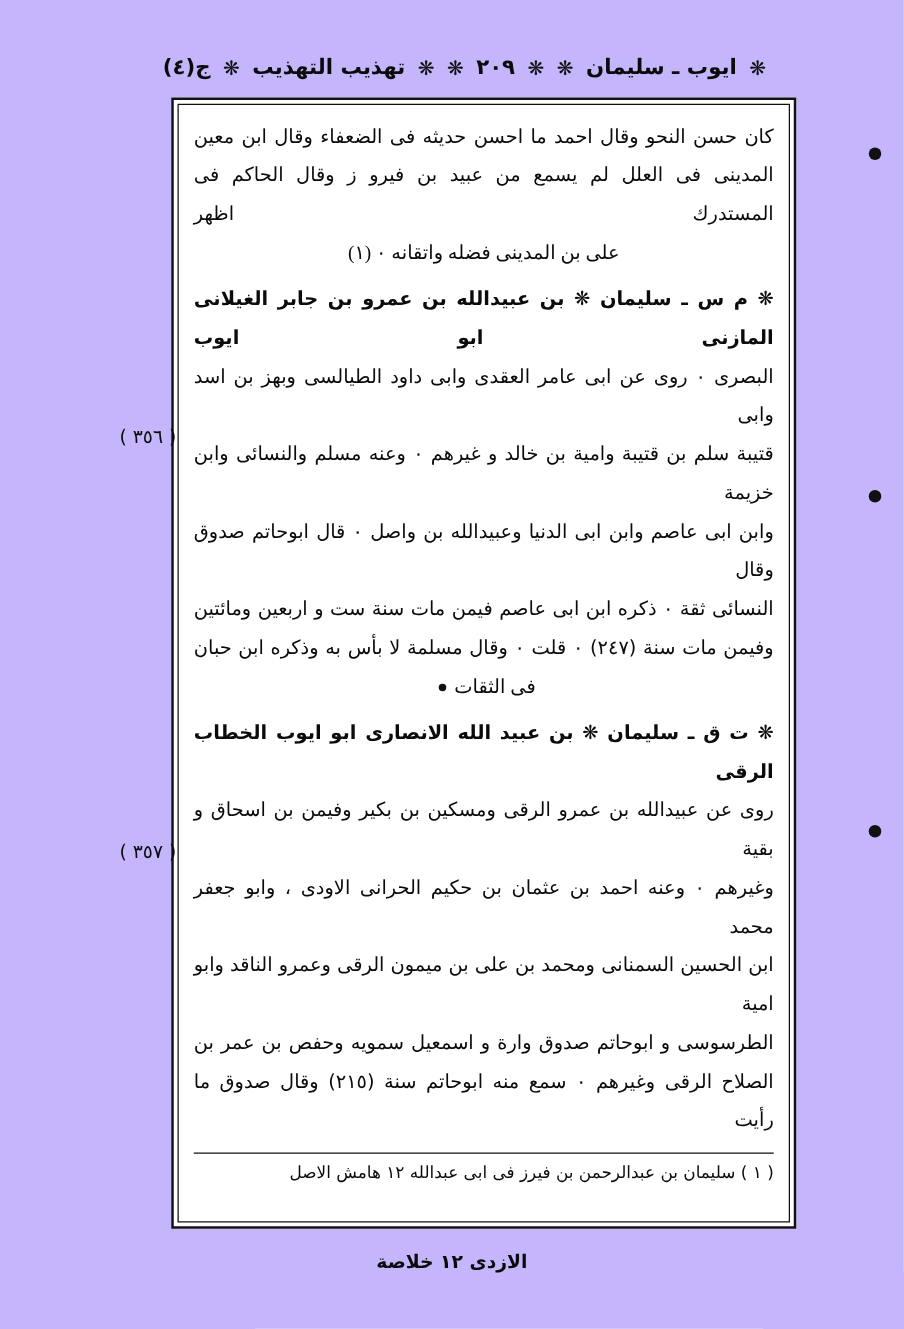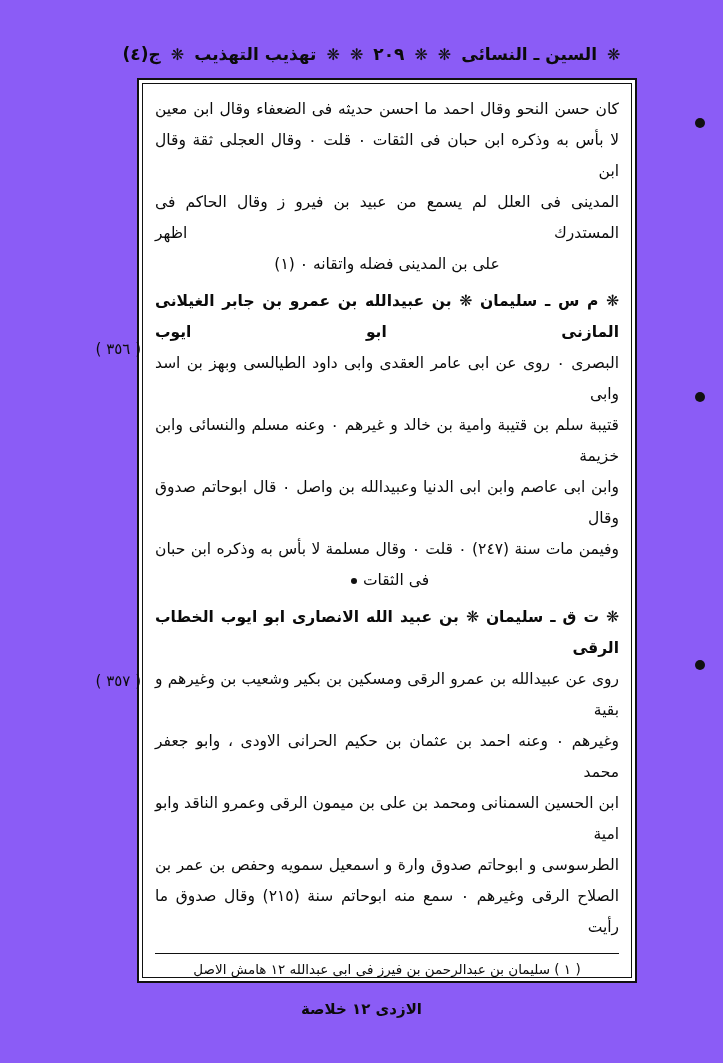--- a/index.html
+++ b/index.html
@@ -12,21 +12,21 @@
     height: 1063px;
     position: relative;
     font-family: "DejaVu Sans", sans-serif;
     color: #0b0b0b;
     overflow: hidden;
   }
 
   .page {
     position: absolute;
     inset: 0;
-    background: #8b5cf6;
+    background: #c4b5fd;
   }
 
   
   .header {
     position: absolute;
     top: 40px;
     left: 90px;
     right: 70px;
     height: 28px;
     display: flex;
@@ -78,20 +78,21 @@
   }
   .bodytext p {
     margin: 0 0 0 0;
   }
   .para-end {
     text-align-last: center;
   }
   .centered {
     text-align: center;
     text-align-last: center;
+    font-family: Liberation Serif, serif;
   }
 
   .entry {
     margin-top: 6px;
   }
   .name {
     font-weight: 700;
   }
 
   
@@ -107,21 +108,21 @@
 
   
   .fn-rule {
     border-top: 1px solid #111;
     margin: 10px 0 4px 0;
   }
   .footnote {
     direction: rtl;
     font-size: 13.5px;
     line-height: 22px;
-    text-align: center;
+    text-align: right;
   }
 
   
   .bottom-caption {
     position: absolute;
     top: 1000px;
     left: 0;
     width: 723px;
     text-align: center;
     direction: rtl;
@@ -159,56 +160,56 @@
 
   <div class="header">
     <span class="hpiece">ج(٤)</span>
     <span class="floret">❋</span>
     <span class="hpiece">تهذيب التهذيب</span>
     <span class="floret">❋</span>
     <span class="floret">❋</span>
     <span class="hpiece">٢٠٩</span>
     <span class="floret">❋</span>
     <span class="floret">❋</span>
-    <span class="hpiece">السين ـ النسائى</span>
+    <span class="hpiece">ايوب ـ سليمان</span>
     <span class="floret">❋</span>
   </div>
 
   <div class="margin-mark mm1"></div>
   <div class="margin-mark mm2"></div>
   <div class="margin-mark mm3"></div>
 
   <div class="frame-outer">
     <div class="frame-inner">
 
       <div class="bodytext">
 
         <div>
           <p>كان حسن النحو وقال احمد ما احسن حديثه فى الضعفاء وقال ابن معين</p>
-          <p>لا بأس به وذكره ابن حبان فى الثقات ٠ قلت ٠ وقال العجلى ثقة وقال ابن</p>
           <p>المدينى فى العلل لم يسمع من عبيد بن فيرو ز وقال الحاكم فى المستدرك اظهر</p>
           <p class="para-end centered">على بن المدينى فضله واتقانه ٠ (١)</p>
         </div>
 
         <div class="entry">
           <span class="entry-num" style="top:250px">( ٣٥٦ )</span>
           <p class="name">❋ م س ـ سليمان ❋ بن عبيدالله بن عمرو بن جابر الغيلانى المازنى ابو ايوب</p>
           <p>البصرى ٠ روى عن ابى عامر العقدى وابى داود الطيالسى وبهز بن اسد وابى</p>
           <p>قتيبة سلم بن قتيبة وامية بن خالد و غيرهم ٠ وعنه مسلم والنسائى وابن خزيمة</p>
           <p>وابن ابى عاصم وابن ابى الدنيا وعبيدالله بن واصل ٠ قال ابوحاتم صدوق وقال</p>
+          <p>النسائى ثقة ٠ ذكره ابن ابى عاصم فيمن مات سنة ست و اربعين ومائتين</p>
           <p>وفيمن مات سنة (٢٤٧) ٠ قلت ٠ وقال مسلمة لا بأس به وذكره ابن حبان</p>
           <p class="centered">
             <span>فى الثقات</span><span class="bullet-dot"></span>
           </p>
         </div>
 
         <div class="entry">
           <span class="entry-num" style="top:582px">( ٣٥٧ )</span>
           <p class="name">❋ ت ق ـ سليمان ❋ بن عبيد الله الانصارى ابو ايوب الخطاب الرقى</p>
-          <p>روى عن عبيدالله بن عمرو الرقى ومسكين بن بكير وشعيب بن وغيرهم و بقية</p>
+          <p>روى عن عبيدالله بن عمرو الرقى ومسكين بن بكير وفيمن بن اسحاق و بقية</p>
           <p>وغيرهم ٠ وعنه احمد بن عثمان بن حكيم الحرانى الاودى ، وابو جعفر محمد</p>
           <p>ابن الحسين السمنانى ومحمد بن على بن ميمون الرقى وعمرو الناقد وابو امية</p>
           <p>الطرسوسى و ابوحاتم صدوق وارة و اسمعيل سمويه وحفص بن عمر بن</p>
           <p>الصلاح الرقى وغيرهم ٠ سمع منه ابوحاتم سنة (٢١٥) وقال صدوق ما رأيت</p>
         </div>
 
       </div>
 
       <div class="fn-rule"></div>
       <div class="footnote">( ١ ) سليمان بن عبدالرحمن بن فيرز فى ابى عبدالله ١٢ هامش الاصل</div>

